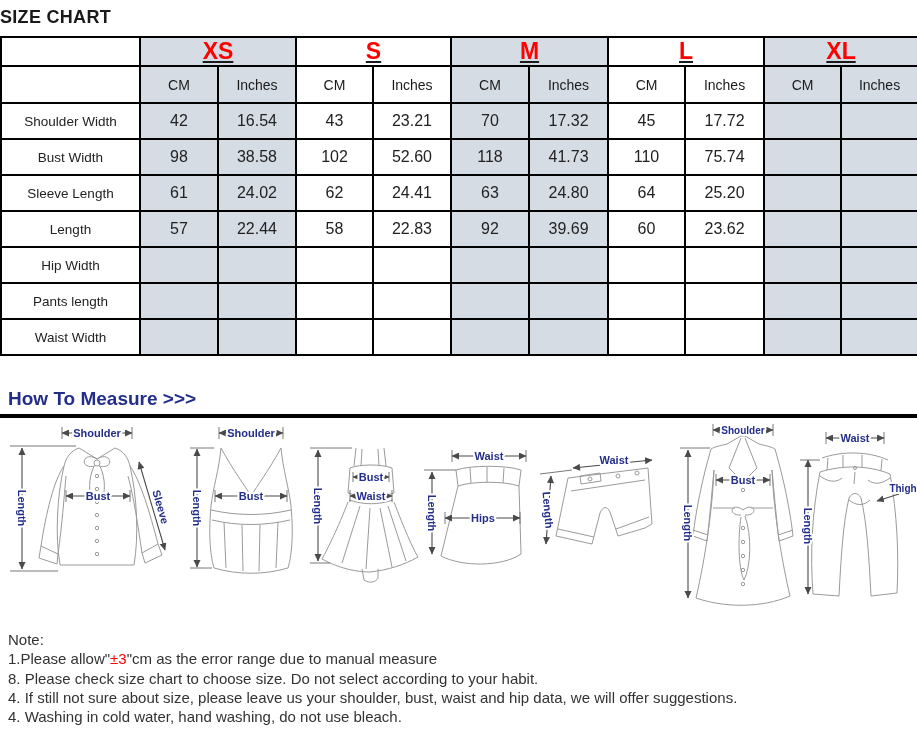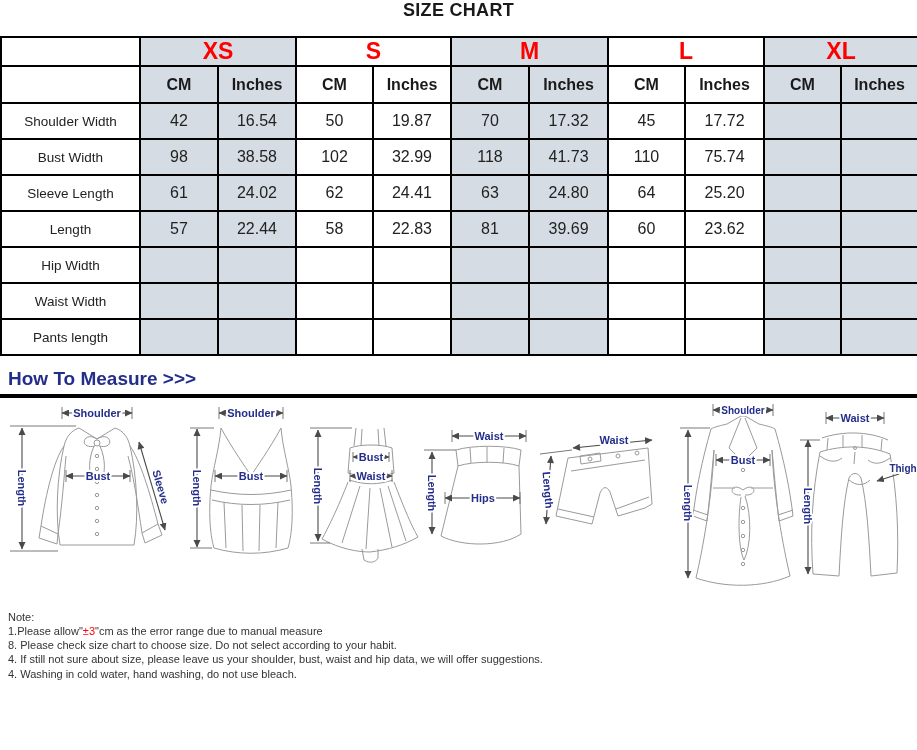--- a/index.html
+++ b/index.html
@@ -1,40 +1,40 @@
 <!DOCTYPE html>
 <html style="--red: #fe0000; --navy: #232e8a; --shade: #d6dce4;"><head>
 <meta charset="utf-8">
 <style>
   :root { --red:#fe0000; --navy:#232e8a; --shade:#d6dce4; }
   * { box-sizing:border-box; }
   body { width:917px; height:750px; margin:0; background:#fff;
          font-family:"Liberation Sans", sans-serif; color:#1a1a1a; }
-  .title { text-align:center; font-weight:bold; font-size:18px; height:36px; letter-spacing:.3px; }
+  .title { text-align:left; font-weight:bold; font-size:18px; padding-top:7px; height:36px; letter-spacing:.3px; }
   table.size { border-collapse:collapse; table-layout:fixed; width:917px; }
   table.size td { border:2px solid #000; text-align:center; vertical-align:middle; overflow:hidden; padding:0; }
-  tr.size-row { height:22px; }
+  tr.size-row { height:22px;text-decoration:underline; }
   td.size-name { font-size:23px; font-weight:bold; color:var(--red); }
   tr.unit-row { height:37px; }
-  td.unit { font-size:16px; font-weight:bold; }
+  td.unit { font-size:14px; font-weight:normal; }
   tr.data-row { height:36px; }
   td.rowlbl { font-size:13.5px; color:#222; }
   td.v { font-size:16px; color:#222; }
   .sh { background:var(--shade); }
-  .htm-head { color:var(--navy); font-weight:bold; font-size:19px; margin:12px 0 4px 8px; }
+  .htm-head { color:var(--navy); font-weight:bold; font-size:19px; margin:32px 0 4px 8px; }
   .rule { border:0; border-top:4px solid #000; margin:0; }
   svg.measure { display:block; }
   .lbl { font-family:"Liberation Sans", sans-serif; font-size:11px; font-weight:bold;
          fill:var(--navy); text-anchor:middle; paint-order:stroke fill;
          stroke:#fff; stroke-width:4px; stroke-linejoin:round; }
   .lbl.sm { font-size:10px; }
   .dim { stroke:#4a4a4a; stroke-width:1.1; fill:none; }
   .ext { stroke:#6a6a6a; stroke-width:0.9; fill:none; }
   .garment path, .garment circle { stroke:#9a9a9a; stroke-width:1; fill:none; }
-  .notes { margin:7px 0 12px 8px; font-size:11px; color:#333; line-height:1.285; }
+  .notes { margin:7px 0 12px 8px; font-size:15px; color:#333; line-height:1.285; }
   .red { color:var(--red); }
 </style>
 </head>
 <body>
 
 <div class="title">SIZE CHART</div>
 
 <table class="size">
   <colgroup>
     <col style="width:139px">
@@ -68,35 +68,35 @@
     <td class="unit sh">Inches</td>
     <td class="unit">CM</td>
     <td class="unit">Inches</td>
     <td class="unit sh">CM</td>
     <td class="unit sh">Inches</td>
   </tr>
   <tr class="data-row">
     <td class="rowlbl">Shoulder Width</td>
     <td class="v sh">42</td>
     <td class="v sh">16.54</td>
-    <td class="v">50</td>
-    <td class="v">19.87</td>
+    <td class="v">43</td>
+    <td class="v">23.21</td>
     <td class="v sh">70</td>
     <td class="v sh">17.32</td>
     <td class="v">45</td>
     <td class="v">17.72</td>
     <td class="v sh"></td>
     <td class="v sh"></td>
   </tr>
   <tr class="data-row">
     <td class="rowlbl">Bust Width</td>
     <td class="v sh">98</td>
     <td class="v sh">38.58</td>
     <td class="v">102</td>
-    <td class="v">32.99</td>
+    <td class="v">52.60</td>
     <td class="v sh">118</td>
     <td class="v sh">41.73</td>
     <td class="v">110</td>
     <td class="v">75.74</td>
     <td class="v sh"></td>
     <td class="v sh"></td>
   </tr>
   <tr class="data-row">
     <td class="rowlbl">Sleeve Length</td>
     <td class="v sh">61</td>
@@ -109,55 +109,55 @@
     <td class="v">25.20</td>
     <td class="v sh"></td>
     <td class="v sh"></td>
   </tr>
   <tr class="data-row">
     <td class="rowlbl">Length</td>
     <td class="v sh">57</td>
     <td class="v sh">22.44</td>
     <td class="v">58</td>
     <td class="v">22.83</td>
-    <td class="v sh">81</td>
+    <td class="v sh">92</td>
     <td class="v sh">39.69</td>
     <td class="v">60</td>
     <td class="v">23.62</td>
     <td class="v sh"></td>
     <td class="v sh"></td>
   </tr>
   <tr class="data-row">
     <td class="rowlbl">Hip Width</td>
     <td class="v sh"></td>
     <td class="v sh"></td>
     <td class="v"></td>
     <td class="v"></td>
     <td class="v sh"></td>
     <td class="v sh"></td>
     <td class="v"></td>
     <td class="v"></td>
     <td class="v sh"></td>
     <td class="v sh"></td>
   </tr>
   <tr class="data-row">
+    <td class="rowlbl">Pants length</td>
+    <td class="v sh"></td>
+    <td class="v sh"></td>
+    <td class="v"></td>
+    <td class="v"></td>
+    <td class="v sh"></td>
+    <td class="v sh"></td>
+    <td class="v"></td>
+    <td class="v"></td>
+    <td class="v sh"></td>
+    <td class="v sh"></td>
+  </tr>
+  <tr class="data-row">
     <td class="rowlbl">Waist Width</td>
-    <td class="v sh"></td>
-    <td class="v sh"></td>
-    <td class="v"></td>
-    <td class="v"></td>
-    <td class="v sh"></td>
-    <td class="v sh"></td>
-    <td class="v"></td>
-    <td class="v"></td>
-    <td class="v sh"></td>
-    <td class="v sh"></td>
-  </tr>
-  <tr class="data-row">
-    <td class="rowlbl">Pants length</td>
     <td class="v sh"></td>
     <td class="v sh"></td>
     <td class="v"></td>
     <td class="v"></td>
     <td class="v sh"></td>
     <td class="v sh"></td>
     <td class="v"></td>
     <td class="v"></td>
     <td class="v sh"></td>
     <td class="v sh"></td>

